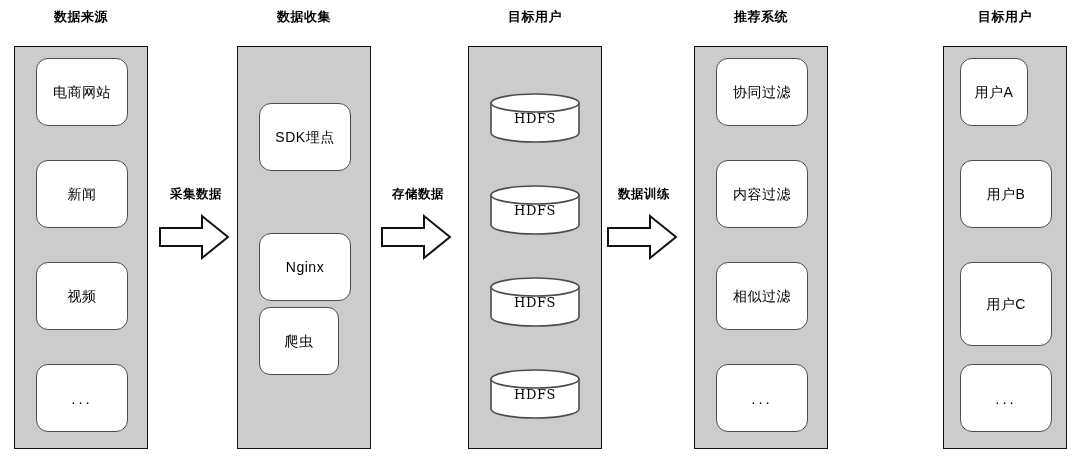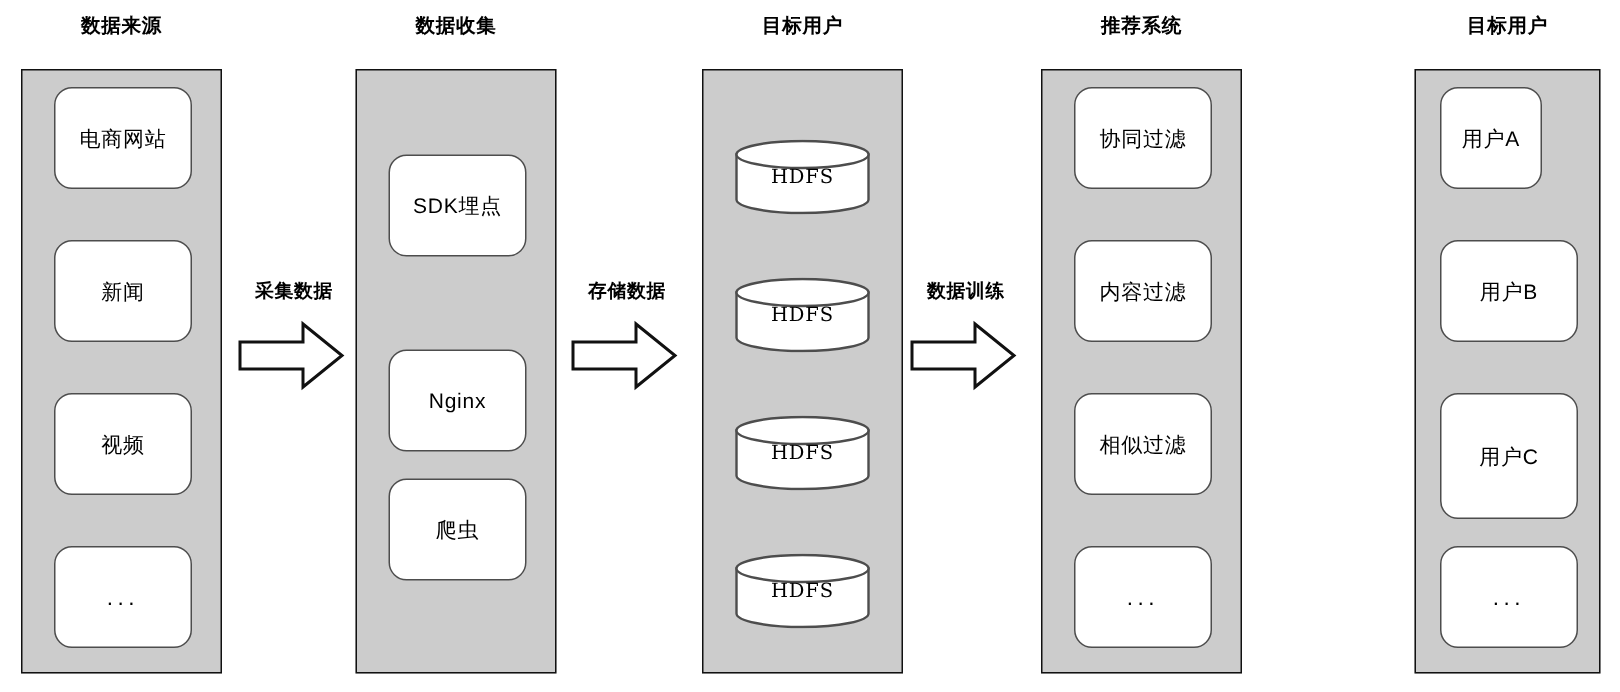--- a/index.html
+++ b/index.html
@@ -76,21 +76,21 @@
         <polygon points="4,16 46,16 46,4 72,25 46,46 46,34 4,34" fill="#ffffff" stroke="#111111" stroke-width="2" stroke-linejoin="miter"></polygon>
       </svg>
     </div>
   </div>
 
   <div class="stage-col" style="left:237px;width:134px;">
     <div class="stage-title">数据收集</div>
     <div class="panel" style="width:134px;height:403px;">
       <div class="node" style="left:21px;top:56px;width:92px;height:68px;">SDK埋点</div>
       <div class="node" style="left:21px;top:158px;width:92px;height:68px;margin-top:28px;">Nginx</div>
-      <div class="node" style="left:21px;top:272px;width:92px;height:68px;">爬虫</div>
+      <div class="node" style="left:21px;top:260px;width:80px;height:68px;border-radius:11px;">爬虫</div>
     </div>
   </div>
 
   <div class="connector" style="left:378px;top:186px;width:80px;height:80px;">
     <div class="conn-label">存储数据</div>
     <div class="conn-arrow">
       <svg width="76" height="50" viewBox="0 0 76 50">
         <polygon points="4,16 46,16 46,4 72,25 46,46 46,34 4,34" fill="#ffffff" stroke="#111111" stroke-width="2" stroke-linejoin="miter"></polygon>
       </svg>
     </div>

